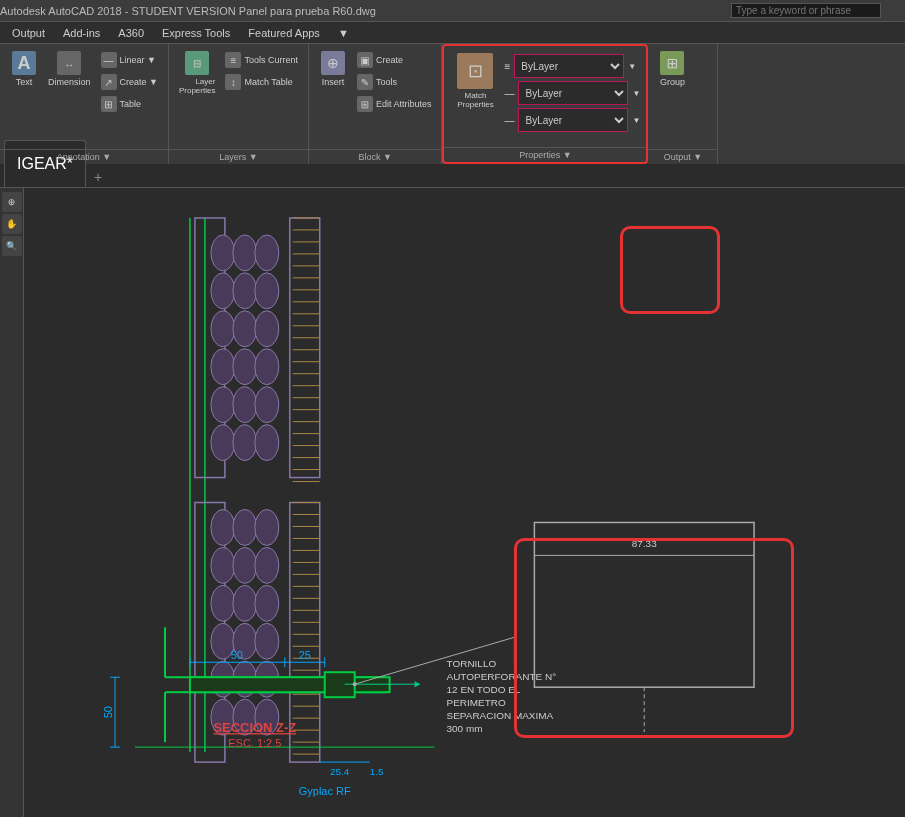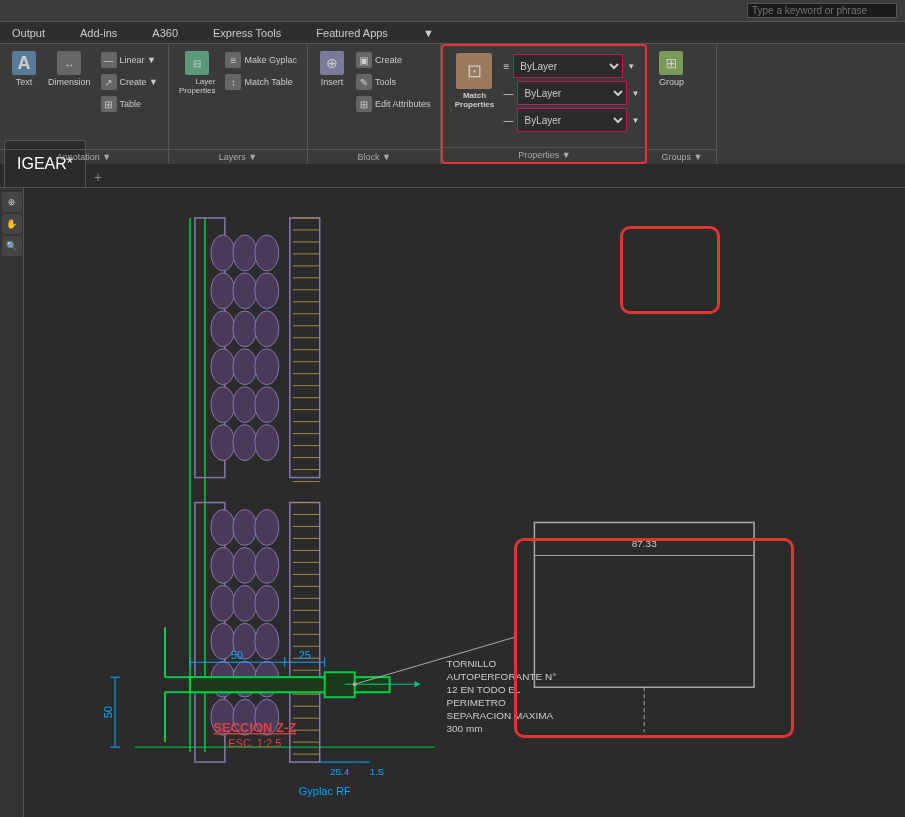--- a/index.html
+++ b/index.html
@@ -24,21 +24,21 @@
       color: #bbb;
       border-bottom: 1px solid #555;
     }
 
     #menu-bar {
       background: #2e2e2e;
       height: 22px;
       display: flex;
       align-items: center;
       padding: 0 4px;
-      gap: 19px;
+      gap: 2px;
       border-bottom: 1px solid #555;
     }
 
     .menu-item {
       padding: 2px 8px;
       color: #ccc;
       font-size: 11px;
       cursor: pointer;
     }
 
@@ -254,21 +254,22 @@
       top: 350px;
       left: 490px;
       width: 280px;
       height: 200px;
     }
   </style>
 </head>
 <body>
 
 <div id="title-bar">
-  <span style="margin-left: auto; margin-right: 8px; font-size:10px; color:#888;">
+  <span>Autodesk AutoCAD 2018 - STUDENT VERSION   Panel para prueba R60.dwg</span>
+  <span style="margin-left: auto; margin-right: 24px; font-size:10px; color:#888;">
     <input type="text" style="background: rgb(26, 26, 26); border: 1px solid rgb(85, 85, 85); color: rgb(170, 170, 170); font-size: 10px; padding: 1px 4px; width: 150px;" placeholder="Type a keyword or phrase">
   </span>
 </div>
 
 <div id="menu-bar">
   <span class="menu-item">Output</span>
   <span class="menu-item">Add-ins</span>
   <span class="menu-item">A360</span>
   <span class="menu-item">Express Tools</span>
   <span class="menu-item">Featured Apps</span>
@@ -307,21 +308,21 @@
 
   <div class="ribbon-group" style="min-width:130px;">
     <div class="ribbon-buttons">
       <div class="ribbon-btn">
         <div class="ribbon-btn-icon" style="background:#5a9a7a; font-size:10px;">⊟</div>
         <span style="font-size:8px; text-align:right;">Layer<br>Properties</span>
       </div>
       <div style="display:flex; flex-direction:column; gap:2px; padding-top:2px;">
         <div class="ribbon-btn-small">
           <div class="ribbon-btn-small-icon">≡</div>
-          <span>Make Gyplac</span>
+          <span>Tools Current</span>
         </div>
         <div class="ribbon-btn-small">
           <div class="ribbon-btn-small-icon">↕</div>
           <span>Match Table</span>
         </div>
       </div>
     </div>
     <div class="ribbon-group-label">Layers ▼</div>
   </div>
 
@@ -346,21 +347,21 @@
         </div>
       </div>
     </div>
     <div class="ribbon-group-label">Block ▼</div>
   </div>
 
   <div class="ribbon-group group-highlight" style="min-width:200px;">
     <div style="display:flex; flex-direction:row; gap:4px; flex:1;">
       <div class="ribbon-btn" style="min-width:50px;">
         <div class="ribbon-btn-icon" style="background:#9a7a5a; width:36px; height:36px; font-size:18px;">⊡</div>
-        <span style="font-size:8px; text-align:center;font-weight:bold;">Match<br>Properties</span>
+        <span style="font-size:8px; text-align:center;">Match<br>Properties</span>
       </div>
       <div style="display:flex; flex-direction:column; gap:3px; padding-top:4px; flex:1;">
         <div class="prop-row">
           <span style="font-size:10px;">≡</span>
           <select class="prop-select">
             <option>ByLayer</option>
           </select>
           <span style="font-size:8px;">▼</span>
         </div>
         <div class="prop-row">
@@ -382,21 +383,21 @@
     <div class="ribbon-group-label">Properties ▼</div>
   </div>
 
   <div class="ribbon-group" style="min-width:70px;">
     <div class="ribbon-buttons">
       <div class="ribbon-btn">
         <div class="ribbon-btn-icon" style="background:#7a9a5a;">⊞</div>
         <span>Group</span>
       </div>
     </div>
-    <div class="ribbon-group-label">Groups ▼</div>
+    <div class="ribbon-group-label">Output ▼</div>
   </div>
 
 </div>
 
 <div id="doc-tabs">
   <div class="doc-tab active">IGEAR*</div>
   <div class="tab-plus">+</div>
 </div>
 
 <div id="canvas-area">

